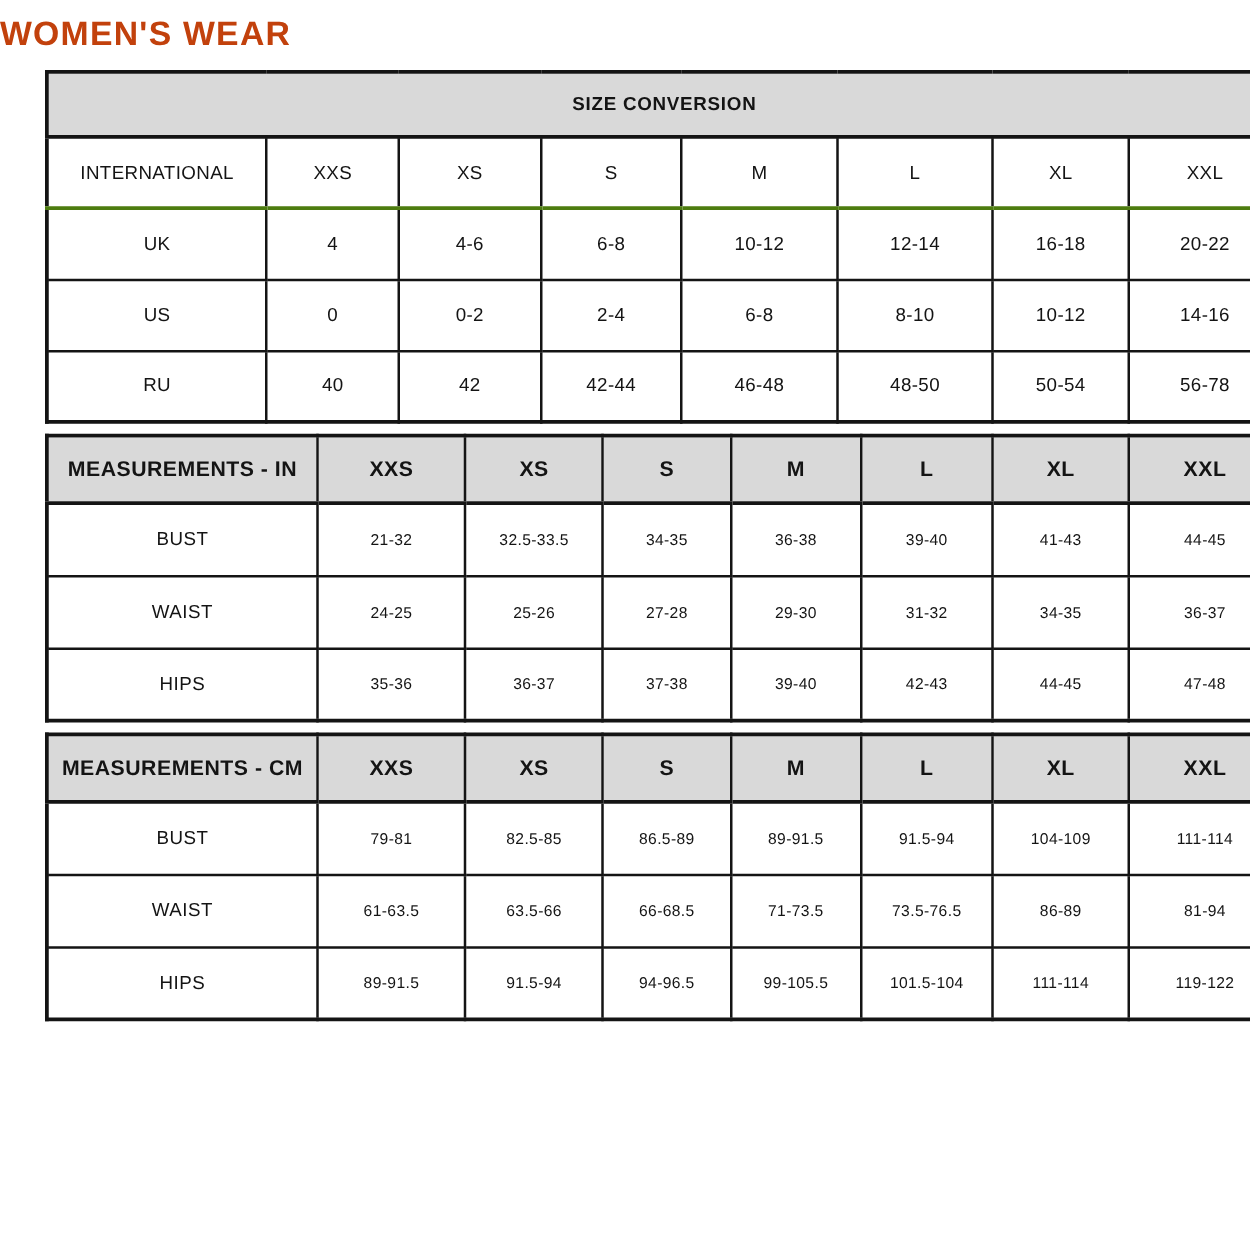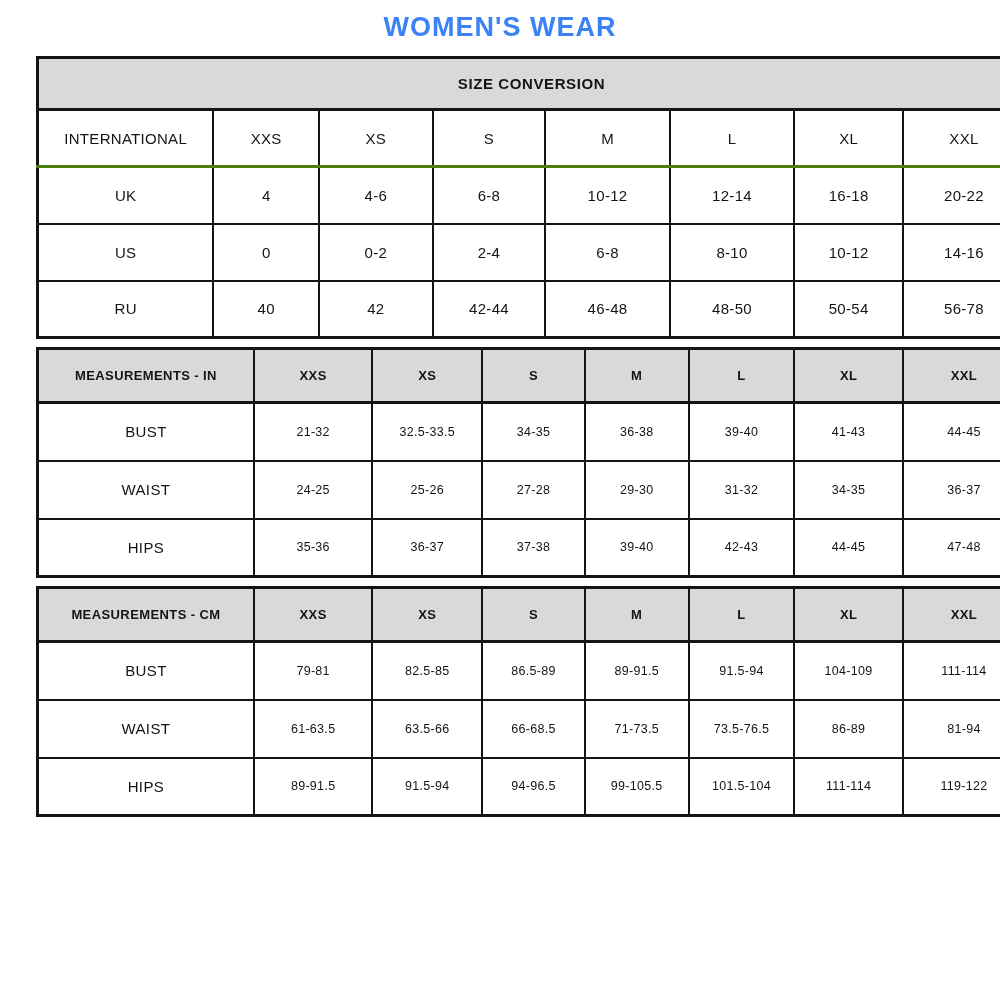--- a/index.html
+++ b/index.html
@@ -7,25 +7,25 @@
   body {
     font-family: "Liberation Sans", sans-serif;
     color: #141414;
     width: 1000px;
     height: 1000px;
     overflow: hidden;
   }
   .page { width: 1000px; height: 1000px; padding-top: 12px; }
   .page-title {
     margin: 0 0 13px 0;
-    text-align: center;
+    text-align: left;
     font-size: 27px;
     font-weight: bold;
     letter-spacing: 1px;
-    color: #3b82f6;
+    color: #c2410c;
   }
   table.sizes {
     border-collapse: collapse;
     table-layout: fixed;
     width: 991px;
     margin-left: 36px;
     border: 3px solid #141414;
   }
   table.sizes + table.sizes { margin-top: 8px; }
   td, th {
@@ -46,21 +46,21 @@
     letter-spacing: 0.6px;
     border-bottom: 3px solid #141414;
   }
   .t1 td { height: 57px; font-size: 15px; letter-spacing: 0.3px; }
   .t1 tr.hdr td { border-bottom: 3px solid #4d7c0f; }
   
   .tm th {
     height: 54px;
     background: #d9d9d9;
     font-weight: bold;
-    font-size: 13px;
+    font-size: 17px;
     letter-spacing: 0.4px;
     border-bottom: 3px solid #141414;
   }
   .tm td { height: 58px; font-size: 12.5px; letter-spacing: 0.3px; }
   .tm td.rowlabel { font-size: 15px; letter-spacing: 0.4px; }
 </style>
 </head>
 <body>
 
 <div class="page">

